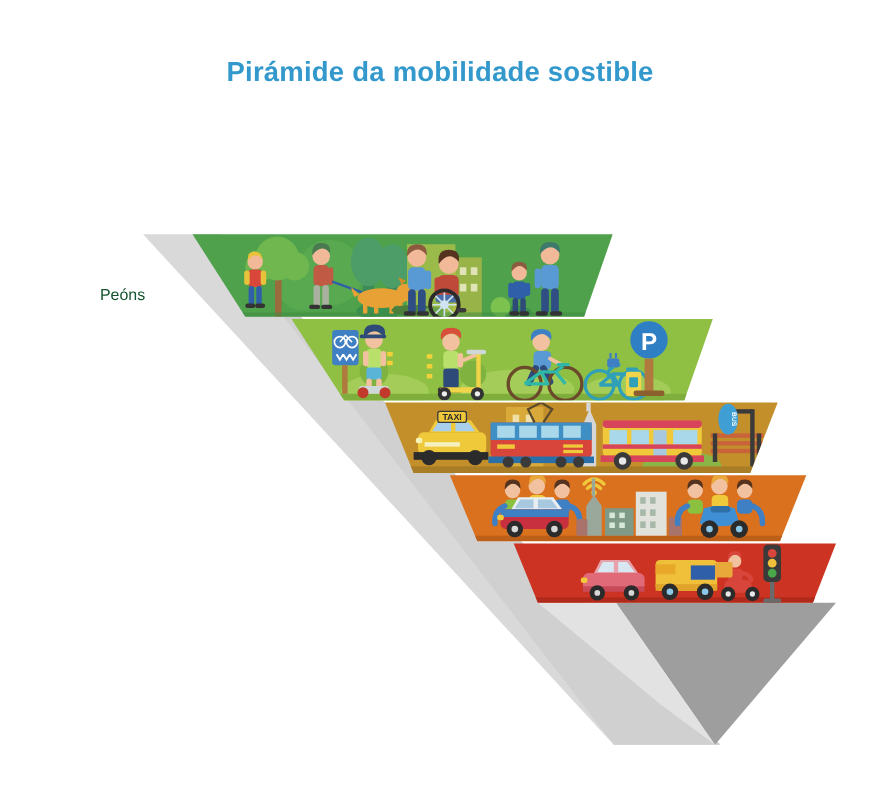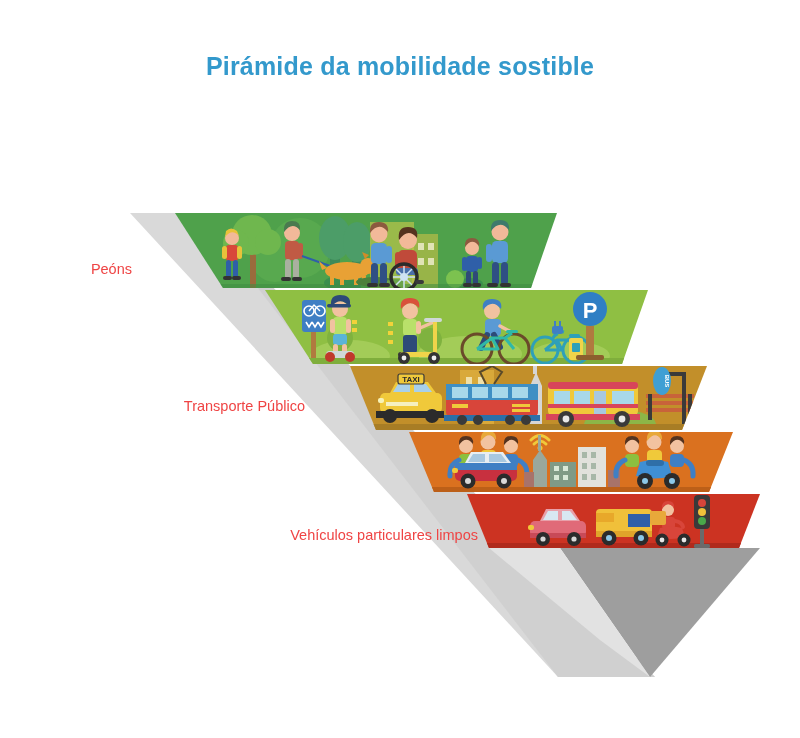--- a/index.html
+++ b/index.html
@@ -27,21 +27,21 @@
     width: 800px;
     text-align: center;
     font-size: 25px;
     font-weight: bold;
     color: #3399cc;
     letter-spacing: 0.2px;
   }
   .label {
     position: absolute;
     font-size: 14.5px;
-    color: #ef4444;
+    color: #14532d;
     white-space: nowrap;
     text-align: right;
   }
   #lbl0 { left: 0px;  top: 261px; width: 132px; }
   #lbl1 { left: 0px;  top: 315px; width: 202px; }
   #lbl2 { left: 0px;  top: 398px; width: 305px; }
   #lbl3 { left: 0px;  top: 459px; width: 385px; }
   #lbl4 { left: 0px;  top: 527px; width: 478px; }
   svg.pyr {
     position: absolute;
@@ -492,16 +492,14 @@
         <circle cx="702" cy="512" r="4" fill="#f0c03a"></circle>
         <circle cx="702" cy="521" r="4" fill="#4aa84a"></circle>
         <rect x="700" y="529" width="4" height="16" fill="#6a6a6a"></rect>
         <rect x="694" y="544" width="16" height="4" rx="1.5" fill="#6a6a6a"></rect>
       </g>
     </g>
 
   </svg>
 
   <div class="label" id="lbl0">Peóns</div>
-  <div class="label" id="lbl2">Transporte Público</div>
-  <div class="label" id="lbl4">Vehículos particulares limpos</div>
 
 </div>
 
 </body></html>

